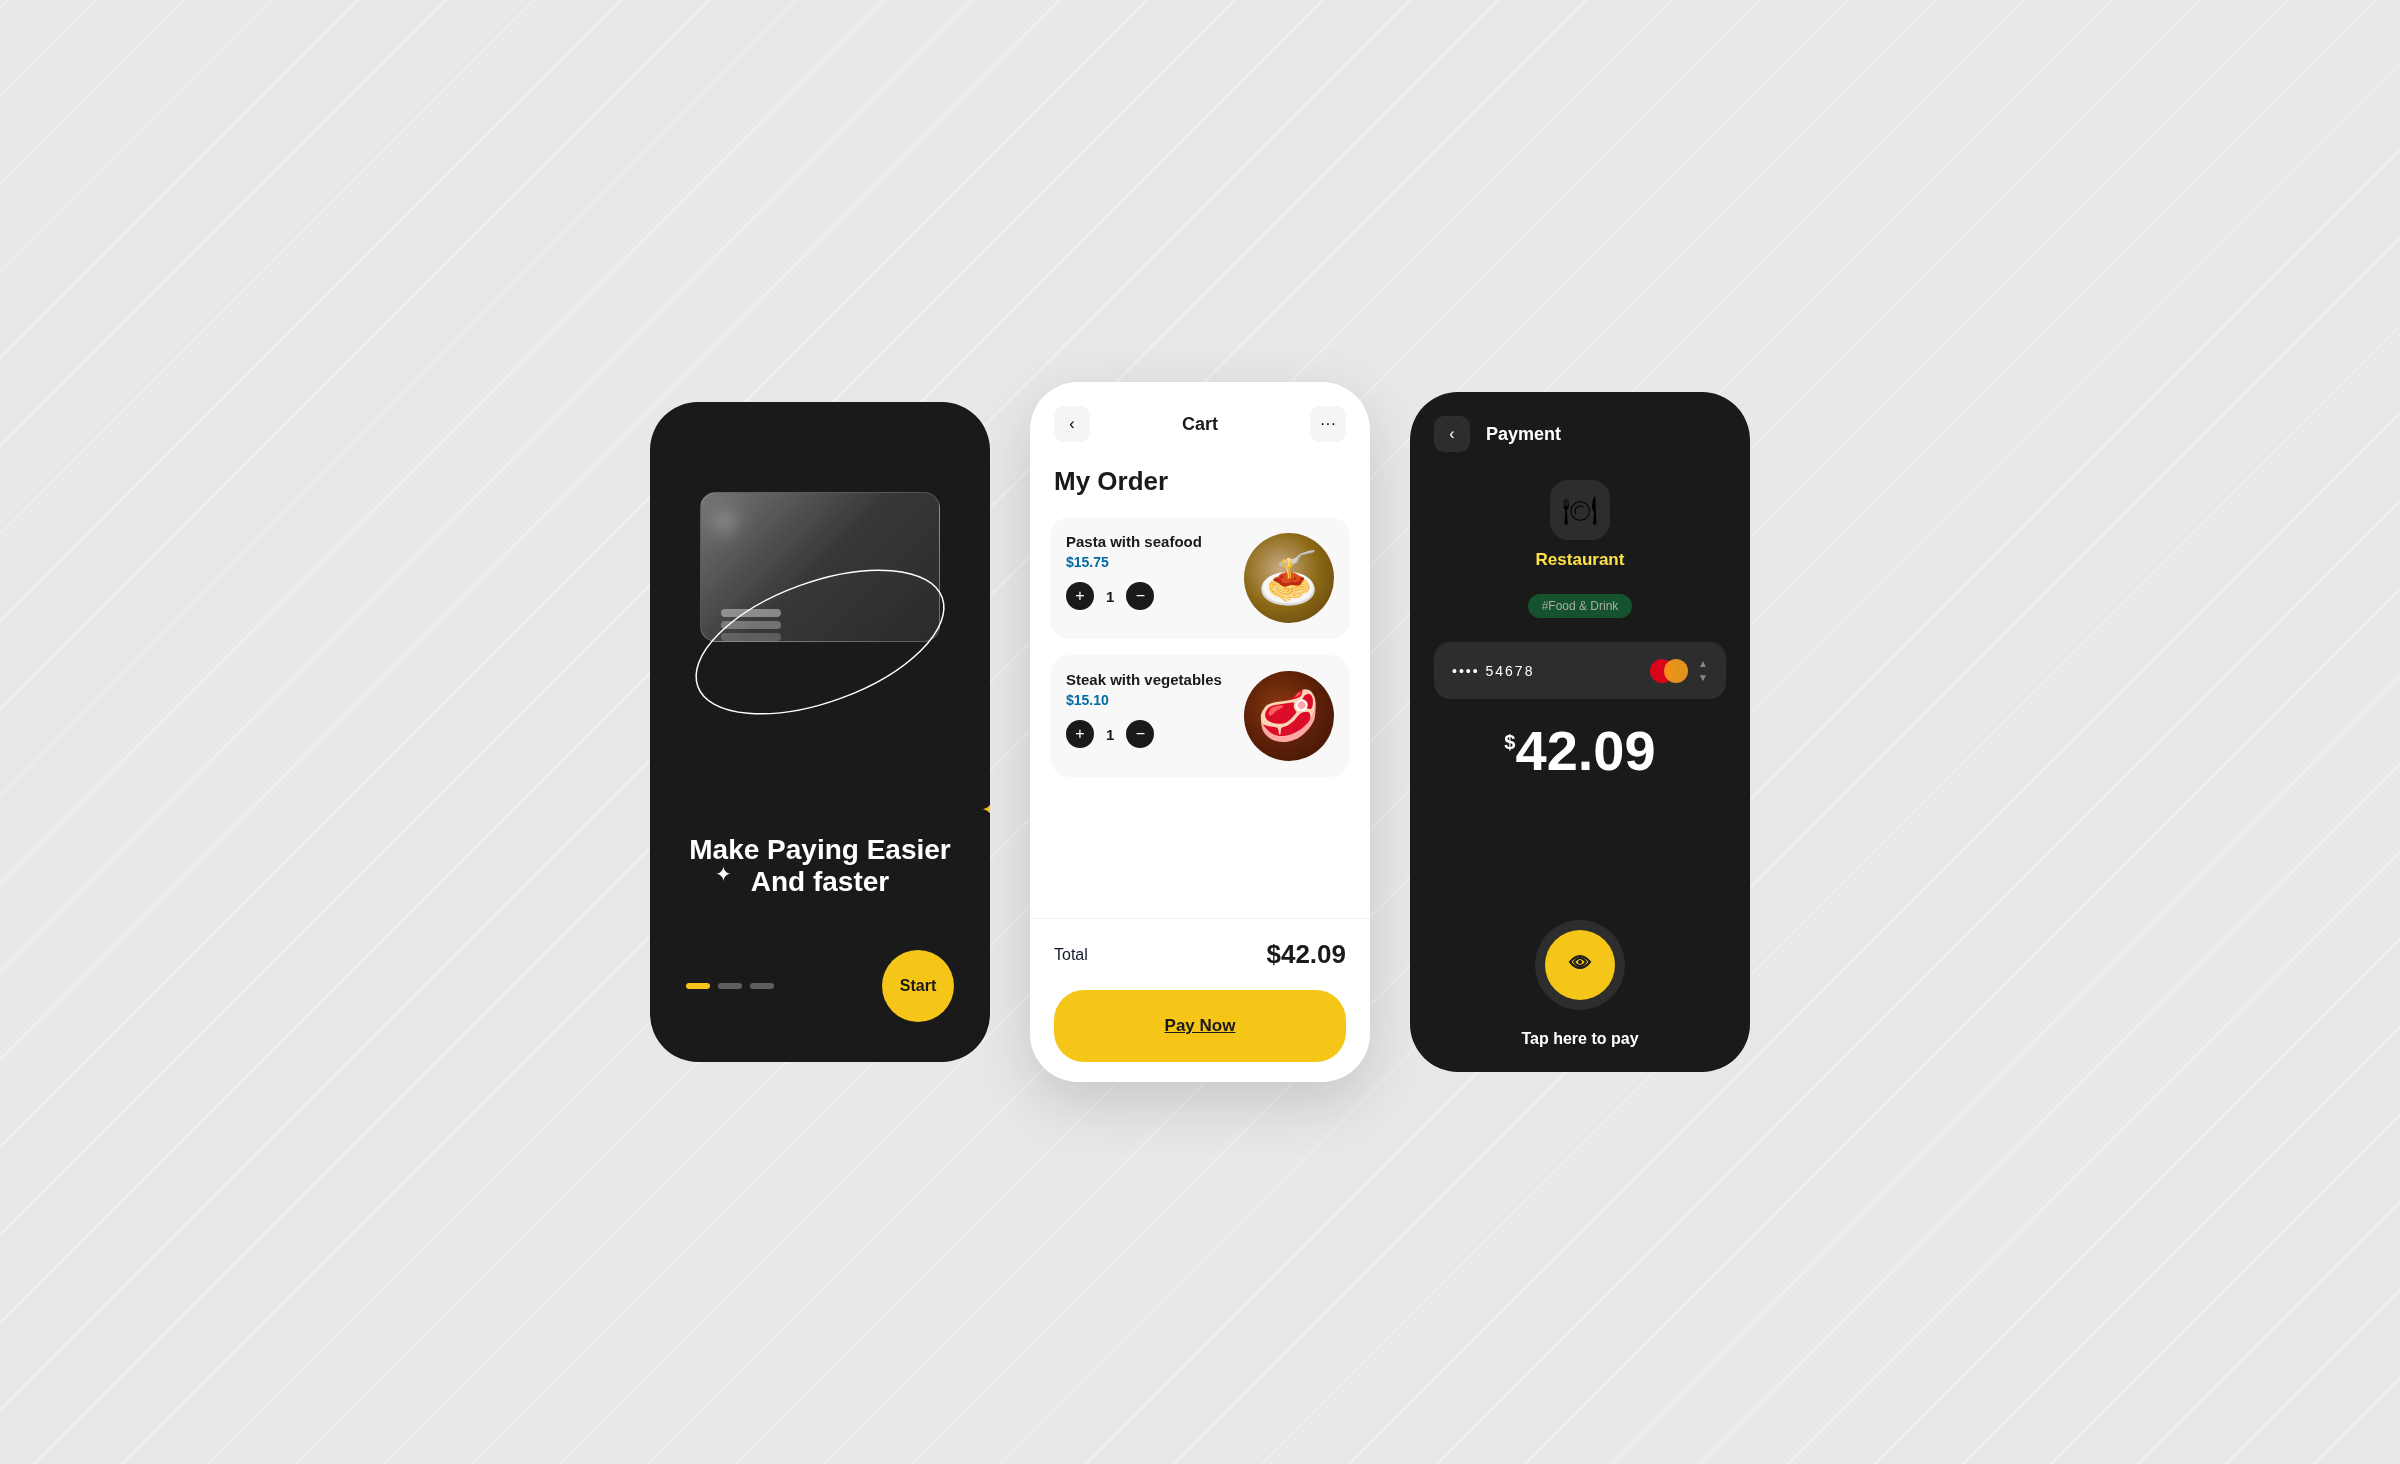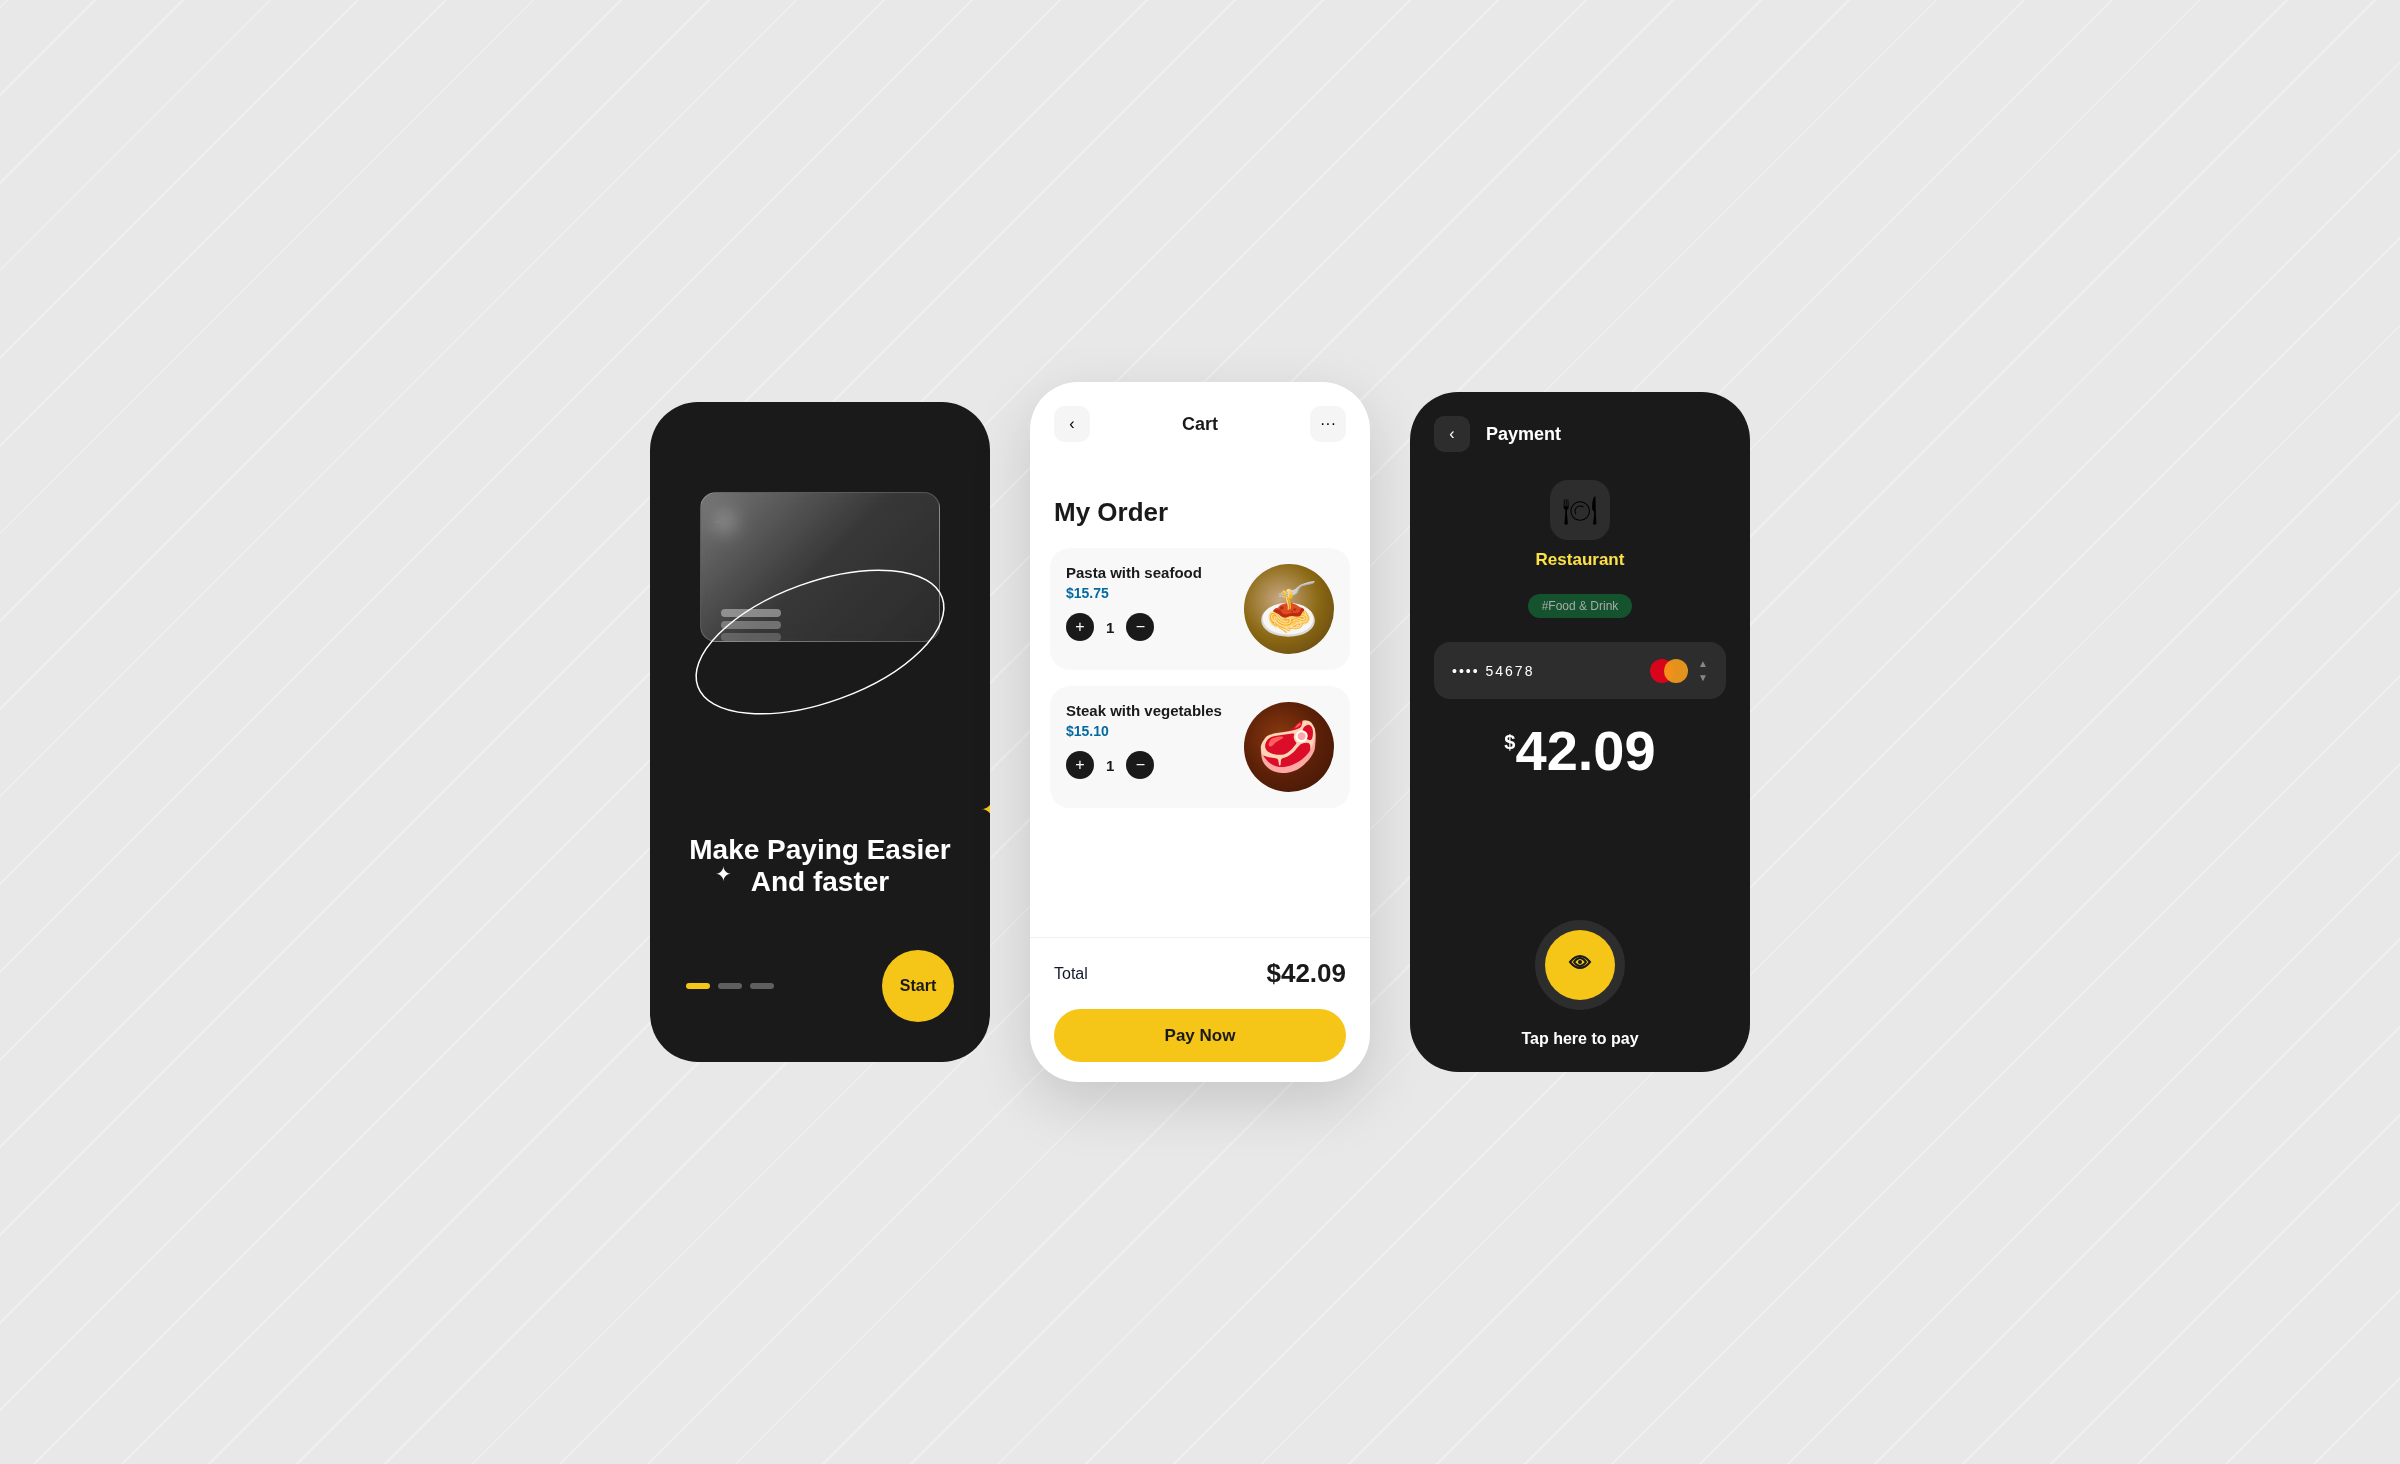--- a/index.html
+++ b/index.html
@@ -192,21 +192,20 @@
       cursor: pointer;
       font-size: 16px;
       border: none;
     }
 
     .my-order-label {
       font-size: 26px;
       font-weight: 800;
       color: #1a1a1a;
       padding: 8px 24px 20px;
-      margin-top: 31px;
     }
 
     .order-item {
       margin: 0 20px 16px;
       background: #f8f8f8;
       border-radius: 20px;
       padding: 16px;
       display: flex;
       align-items: flex-start;
       justify-content: space-between;
@@ -318,31 +317,32 @@
     }
 
     .total-amount {
       font-size: 26px;
       font-weight: 800;
       color: #1a1a1a;
     }
 
     .pay-now-btn {
       width: 100%;
-      height: 53px;
+      height: 72px;
       background: #f5c518;
       border-radius: 30px;
       display: flex;
       align-items: center;
       justify-content: center;
       font-size: 17px;
       font-weight: 700;
       color: #1a1a1a;
       cursor: pointer;
       border: none;
+      text-decoration: underline;
     }
 
     
     .phone-3 {
       width: 340px;
       height: 680px;
       background: #1a1a1a;
       display: flex;
       flex-direction: column;
       padding: 24px;

